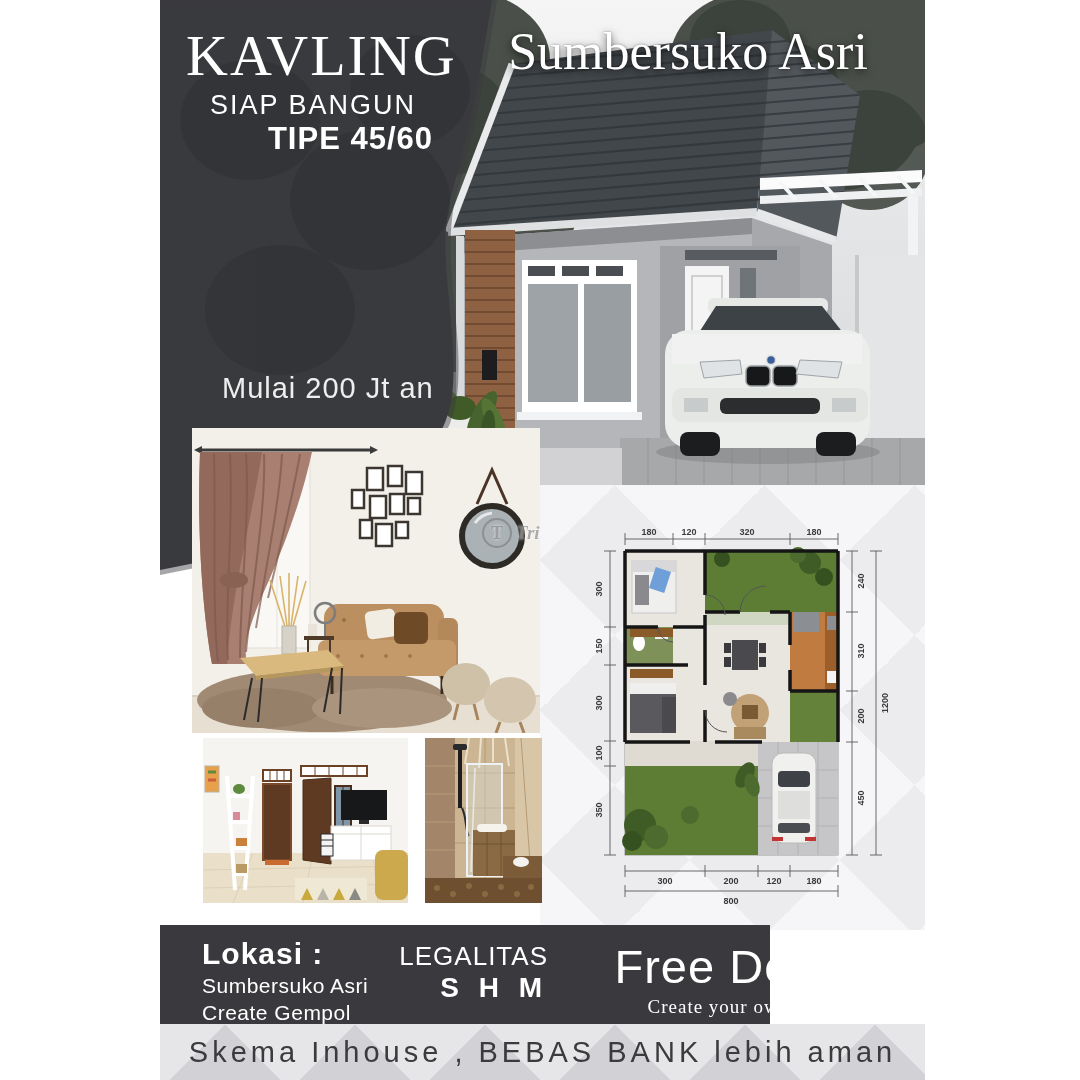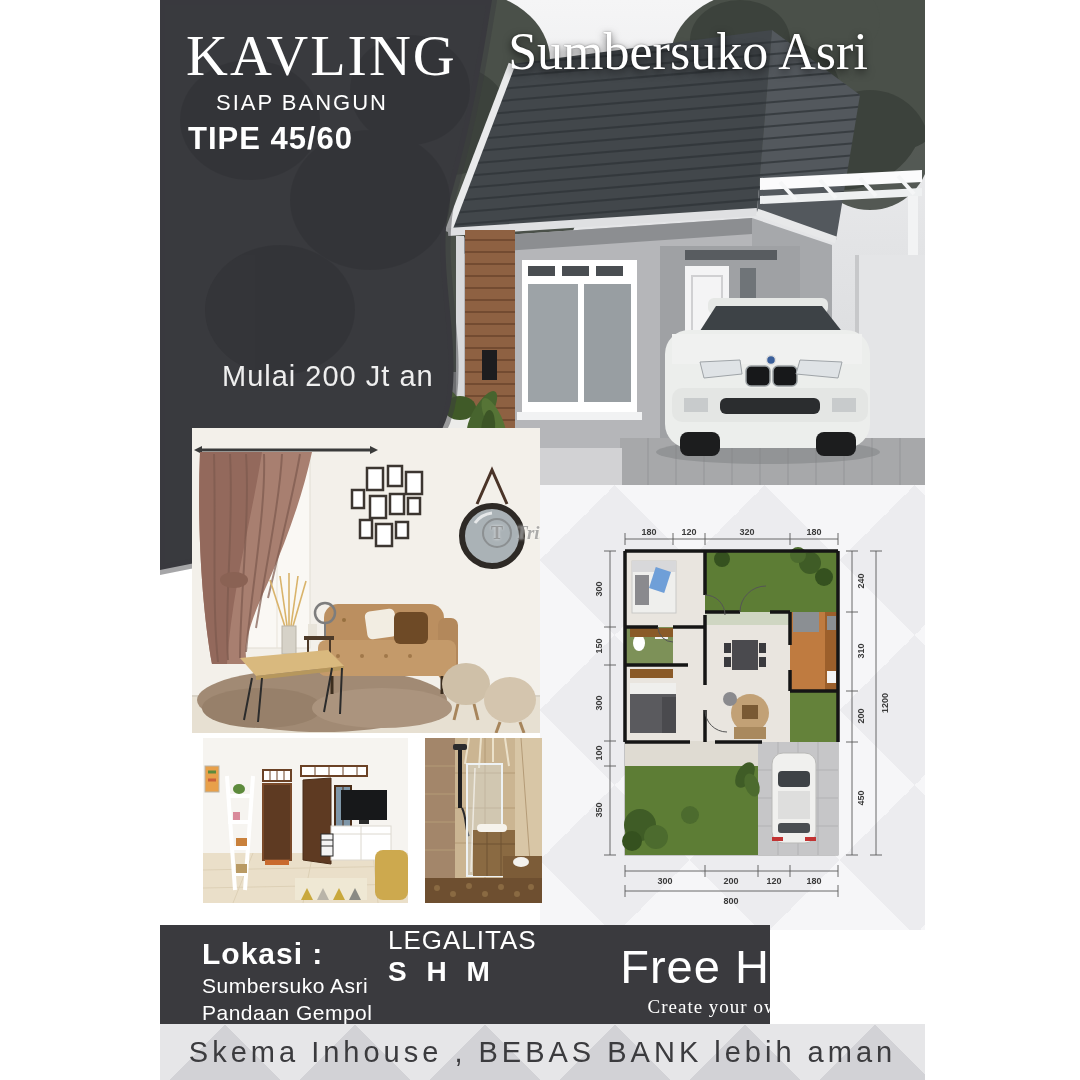--- a/index.html
+++ b/index.html
@@ -7,28 +7,28 @@
         font-family:"Liberation Sans",sans-serif;}
   .content{position:absolute;left:160px;top:0;width:765px;height:1080px;}
   .abs{position:absolute;}
 
   
   .hero{left:0;top:0;width:765px;height:485px;overflow:hidden;}
   .swoosh{left:0;top:0;width:520px;height:585px;pointer-events:none;}
 
   .t-kavling{left:26px;top:22px;width:260px;color:#fff;
     font-family:"Liberation Serif",serif;font-size:58px;letter-spacing:2px;text-align:right;}
-  .t-siap{left:28px;top:90px;width:228px;color:#fff;font-size:22px;letter-spacing:2px;text-align:center;}
+  .t-siap{left:28px;top:90px;width:228px;color:#fff;font-size:27px;letter-spacing:2px;text-align:right;}
   .t-tipe4560{left:28px;top:121px;width:245px;color:#fff;font-size:31px;font-weight:bold;
-    letter-spacing:1px;text-align:left;}
+    letter-spacing:1px;text-align:right;}
   .t-sumbersuko{left:318px;top:22px;width:420px;color:#fff;text-align:center;
     font-family:"Liberation Serif",serif;font-size:52px;
     text-shadow:0 3px 8px rgba(0,0,0,.65),0 0 2px rgba(0,0,0,.4);}
   .t-tipe45{left:38px;top:310px;color:#f4f4f4;font-size:56px;letter-spacing:1px;}
-  .t-mulai{left:62px;top:360px;color:#eeeeee;font-size:29px;letter-spacing:1px;}
+  .t-mulai{left:62px;top:372px;color:#eeeeee;font-size:29px;letter-spacing:1px;}
 
   
   .living{left:32px;top:428px;width:348px;height:305px;}
   .hallway{left:43px;top:738px;width:205px;height:165px;}
   .bath{left:265px;top:738px;width:117px;height:165px;}
 
   .watermark{left:322px;top:516px;width:160px;height:34px;display:flex;align-items:center;gap:4px;
     color:rgba(110,110,110,.55);text-shadow:0 0 3px rgba(255,255,255,.8);}
   .watermark .wm-circle{width:26px;height:26px;border:2px solid rgba(110,110,110,.5);border-radius:50%;
     display:flex;align-items:center;justify-content:center;
@@ -43,21 +43,21 @@
       #ececef;
     background-size:150px 150px;}
   .plan-svg{position:absolute;left:0;top:0;}
   .dim{font-family:"Liberation Sans",sans-serif;font-size:9px;font-weight:bold;fill:#3a3a3a;}
 
   
   .footer-bar{left:0;top:925px;width:610px;height:99px;background:#3a3a3e;color:#fff;}
   .lokasi{position:absolute;left:42px;top:12px;}
   .lokasi-label{font-size:30px;font-weight:bold;letter-spacing:1px;}
   .lokasi-line{font-size:21px;margin-top:3px;letter-spacing:.5px;}
-  .legal{position:absolute;left:228px;top:0;width:160px;text-align:left;}
+  .legal{position:absolute;left:228px;top:16px;width:160px;text-align:right;}
   .legal-label{font-size:26px;letter-spacing:1px;}
   .legal-value{font-size:28px;font-weight:bold;letter-spacing:6px;margin-top:0;}
   .freedesign{position:absolute;left:423px;top:14px;width:330px;text-align:center;}
   .fd-title{font-size:47px;letter-spacing:1px;}
   .fd-sub{font-size:19px;letter-spacing:1px;margin-top:2px;font-family:Liberation Serif, serif;}
 
   .strip{left:0;top:1024px;width:765px;height:56px;
     background:
       linear-gradient(45deg, rgba(255,255,255,.45) 25%, transparent 25% 75%, rgba(255,255,255,.45) 75%),
       linear-gradient(-45deg, rgba(255,255,255,.45) 25%, transparent 25% 75%, rgba(255,255,255,.45) 75%),
@@ -655,28 +655,28 @@
             <circle cx="92" cy="156" r="3"></circle>
           <circle cx="106" cy="149" r="3"></circle>
         </g>
       </svg>
     </div>
 
     <div class="abs footer-bar">
       <div class="lokasi">
         <div class="lokasi-label">Lokasi :</div>
         <div class="lokasi-line">Sumbersuko Asri</div>
-        <div class="lokasi-line">Pandaan Gempol</div>
+        <div class="lokasi-line">Create Gempol</div>
       </div>
       <div class="legal">
         <div class="legal-label">LEGALITAS</div>
         <div class="legal-value">S H M</div>
       </div>
       <div class="freedesign">
-        <div class="fd-title">Free House</div>
+        <div class="fd-title">Free Desain</div>
         <div class="fd-sub">Create your own House</div>
       </div>
     </div>
 
     <div class="abs strip">
       <div class="strip-text">Skema Inhouse , BEBAS BANK lebih aman</div>
     </div>
 
   </div>
 </div>

